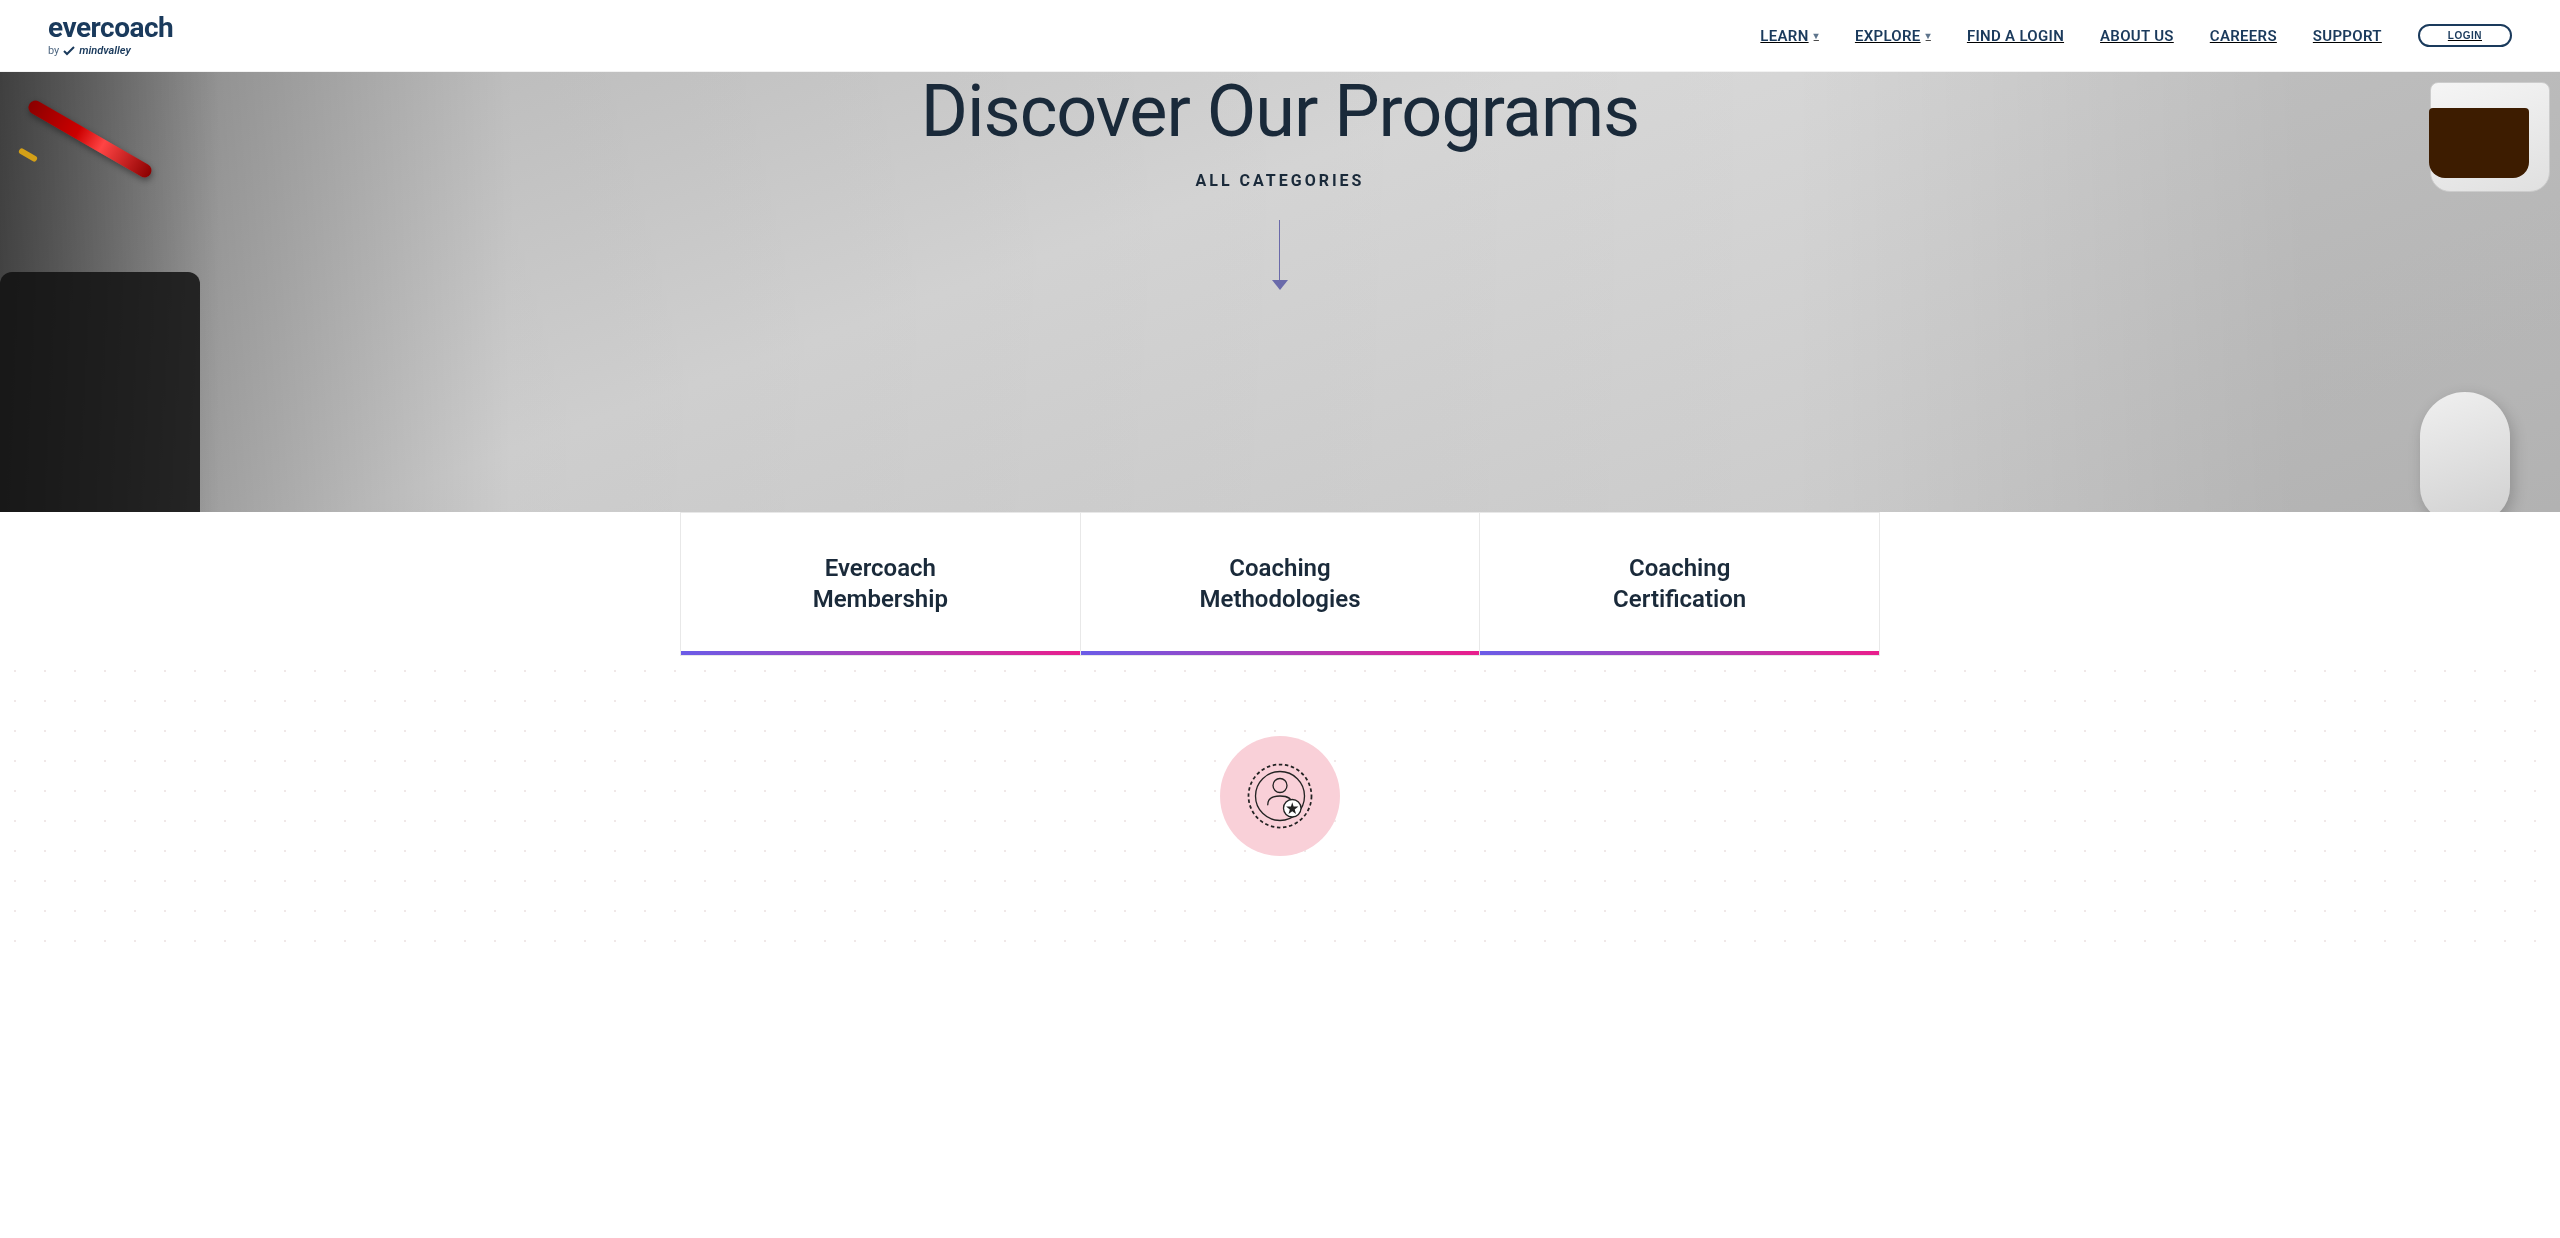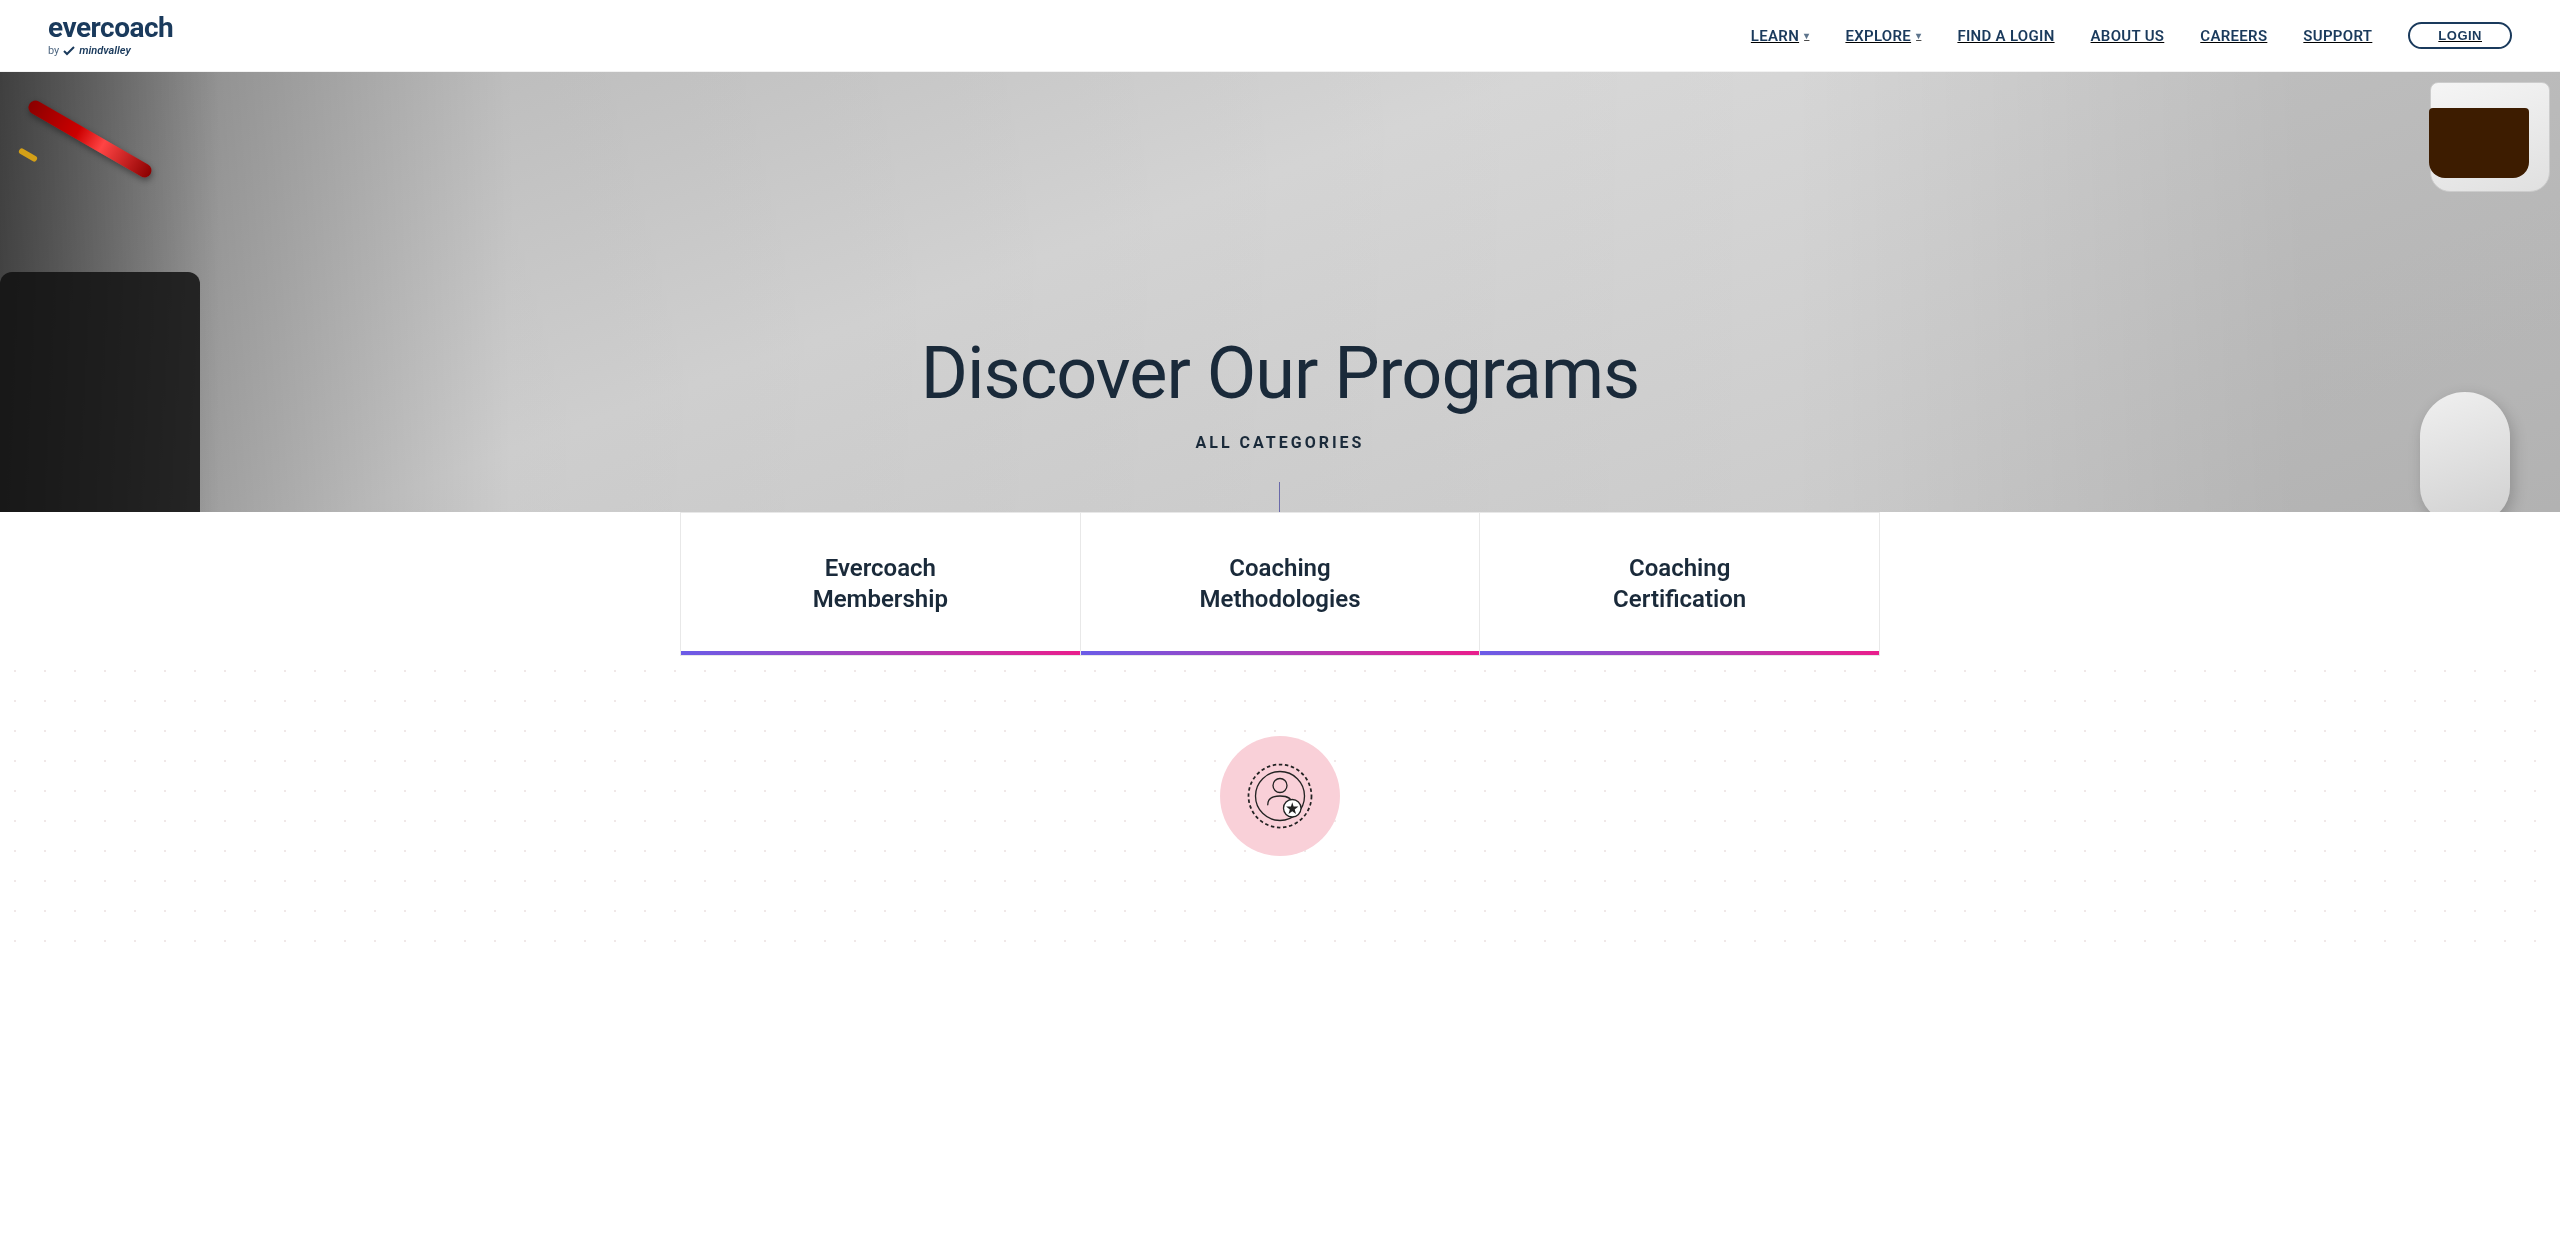--- a/index.html
+++ b/index.html
@@ -84,38 +84,38 @@
 
     .nav-item .chevron {
       font-size: 10px;
       opacity: 0.7;
     }
 
     .nav-login-btn {
       border: 2px solid #1a3a5c;
       border-radius: 30px;
       padding: 4px 28px;
-      font-size: 13px;
+      font-size: 10px;
       font-weight: 700;
       color: #1a3a5c;
       background: transparent;
       cursor: pointer;
       letter-spacing: 0.5px;
     }
 
     
     .hero {
       margin-top: 72px;
       position: relative;
       height: 480px;
       background: linear-gradient(135deg, #b8b8b8 0%, #d0d0d0 30%, #c8c8c8 60%, #b0b0b0 100%);
       display: flex;
       flex-direction: column;
       align-items: center;
-      justify-content: flex-end;
+      justify-content: flex-start;
       overflow: hidden;
     }
 
     .hero-bg {
       position: absolute;
       inset: 0;
       background:
         linear-gradient(to right, rgba(0,0,0,0.4) 0%, rgba(0,0,0,0.05) 20%, rgba(0,0,0,0.0) 70%, rgba(0,0,0,0.1) 90%),
         linear-gradient(160deg, #c0c0c0 0%, #d8d8d8 40%, #c5c5c5 100%);
     }

